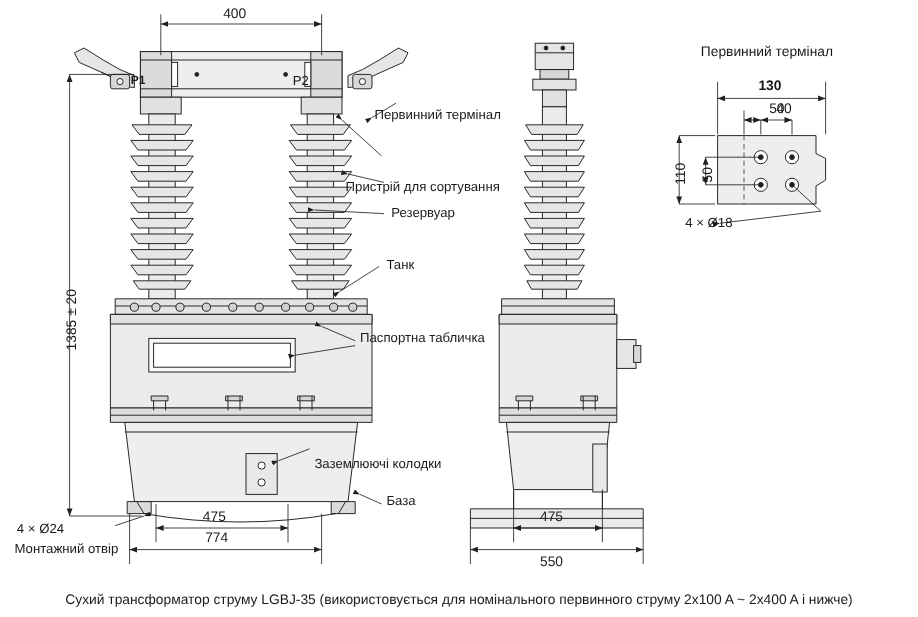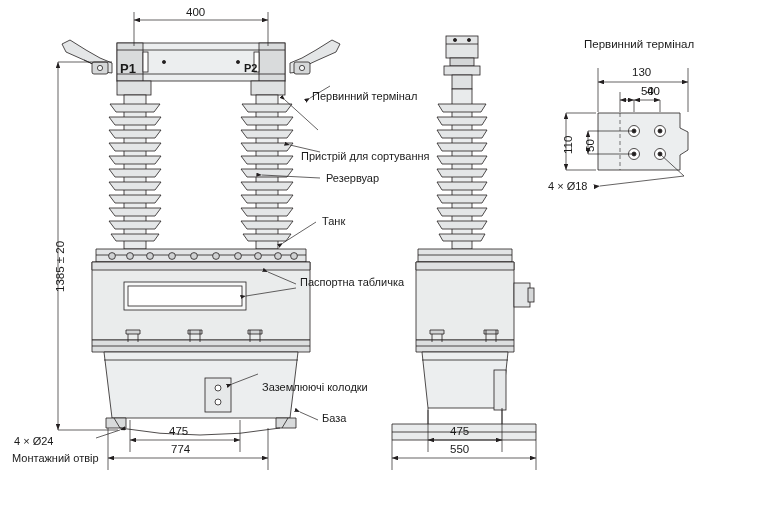--- a/index.html
+++ b/index.html
@@ -290,37 +290,38 @@
     <line x1="120" y1="430" x2="96" y2="438" marker-start="url(#arrS)"></line>
     <line x1="684" y1="176" x2="600" y2="186" marker-end="url(#arrE)"></line>
   </g>
 </svg>
 
 <div class="dim" style="left:186px;top:6px;">400</div>
 <div class="dim dim-v" style="left:54px;top:292px;">1385 ± 20</div>
 <div class="dim" style="left:169px;top:425px;">475</div>
 <div class="dim" style="left:171px;top:443px;">774</div>
 <div class="dim" style="left:450px;top:425px;">475</div>
-<div class="dim" style="left:450px;top:443px;">550</div>
-<div class="dim" style="left:632px;top:66px;">130</div>
+<div class="dim" style="left:450px;top:463px;">550</div>
+<div class="dim" style="left:632px;top:66px;font-weight:bold;">130</div>
 <div class="dim" style="left:619px;top:85px;margin-left:28px;">40</div>
 <div class="dim" style="left:641px;top:85px;">50</div>
 <div class="dim dim-v" style="left:562px;top:154px;">110</div>
 <div class="dim dim-v" style="left:584px;top:152px;">50</div>
 
-<div class="lbl" style="left:120px;top:62px;font-weight:bold;font-size:13px;">P1</div>
-<div class="lbl" style="left:244px;top:62px;font-weight:bold;font-size:11px;text-align:center;">P2</div>
+<div class="lbl" style="left:109px;top:62px;font-weight:bold;font-size:10px;">P1</div>
+<div class="lbl" style="left:244px;top:62px;font-weight:normal;font-size:11px;text-align:center;">P2</div>
 
 <div class="lbl" style="left:312px;top:90px;">Первинний термінал</div>
-<div class="lbl" style="left:301px;top:150px;">Пристрій для сортування</div>
+<div class="lbl" style="left:288px;top:150px;">Пристрій для сортування</div>
 <div class="lbl" style="left:326px;top:172px;">Резервуар</div>
 <div class="lbl" style="left:322px;top:215px;">Танк</div>
 <div class="lbl" style="left:300px;top:276px;">Паспортна табличка</div>
 <div class="lbl" style="left:262px;top:365px;margin-top:16px;">Заземлюючі колодки</div>
 <div class="lbl" style="left:322px;top:412px;">База</div>
 <div class="lbl" style="left:14px;top:416px;margin-top:19px;">4 × Ø24</div>
 <div class="lbl" style="left:12px;top:452px;">Монтажний отвір</div>
-<div class="lbl" style="left:548px;top:180px;">4 × Ø18</div>
+<div class="lbl" style="left:571px;top:180px;">4 × Ø18</div>
 
 <div class="title-sm" style="left:584px;top:38px;">Первинний термінал</div>
 
+<div class="caption">Сухий трансформатор струму LGBJ-35 (використовується для номінального первинного струму 2x100 A ~ 2x400 A і нижче)</div>
 
 </div>
 
 </body></html>

